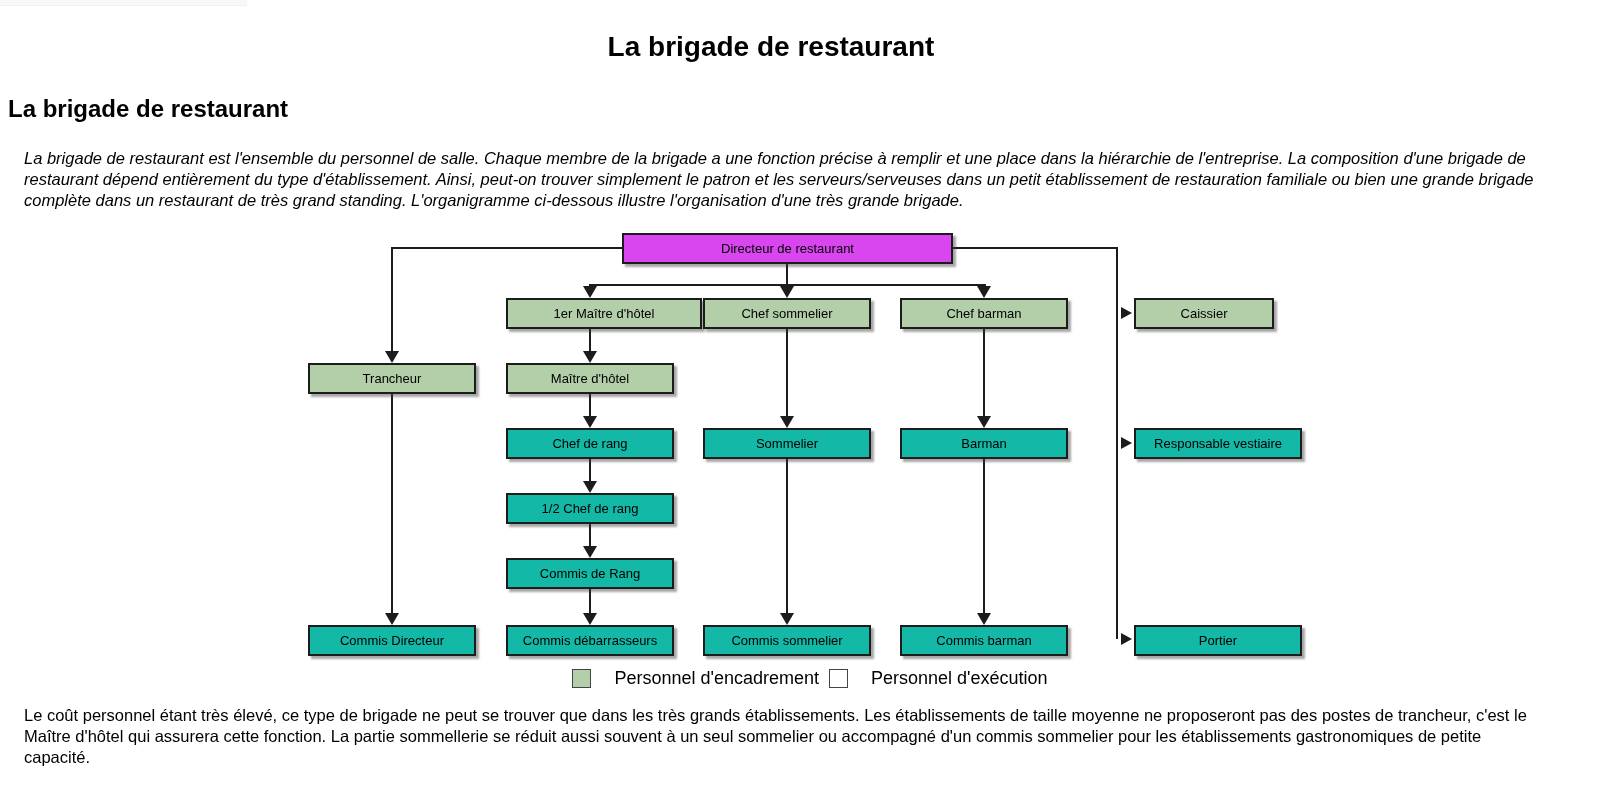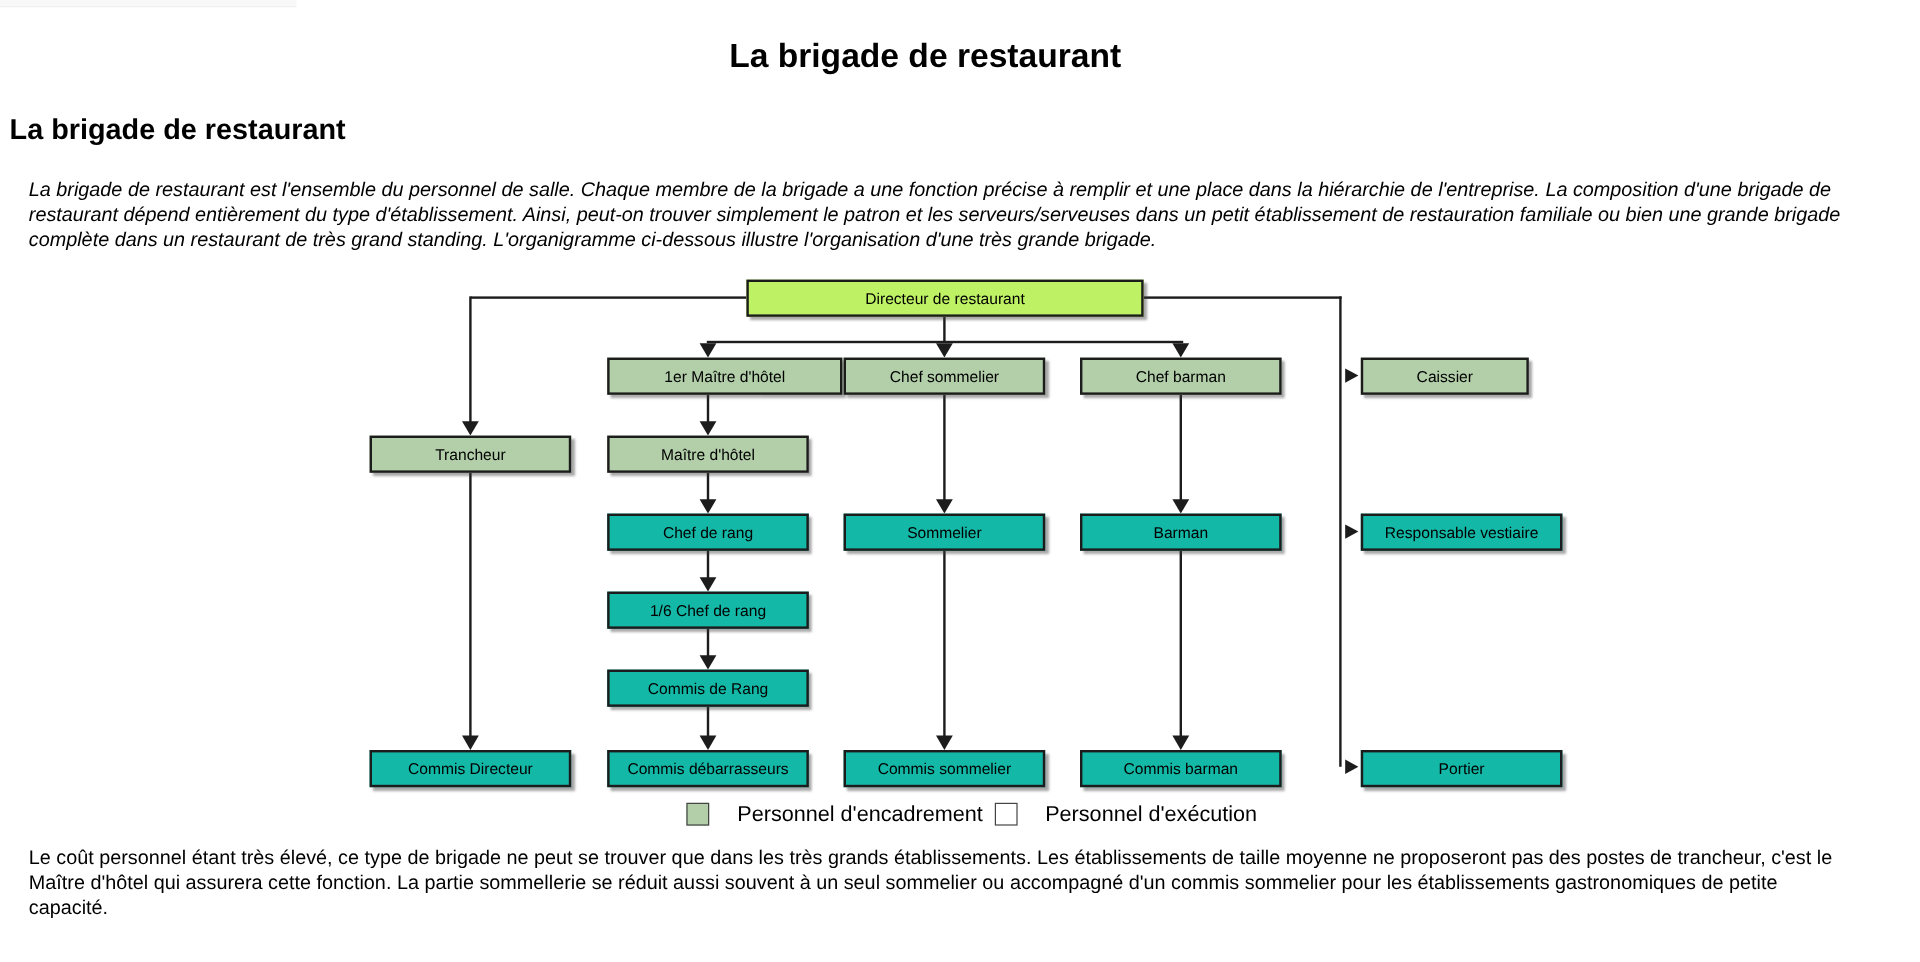--- a/index.html
+++ b/index.html
@@ -31,21 +31,21 @@
 
   
   .node{
     position:absolute;box-sizing:border-box;height:31px;
     border:2px solid #1c1c1c;background:#14b8a6;
     display:flex;align-items:center;justify-content:center;
     font-size:13px;white-space:nowrap;
     box-shadow:3px 3px 2px rgba(60,60,60,0.45);
   }
   .node.green{background:#b2cfa9;}
-  .node.dir{background:#bef264;}
+  .node.dir{background:#d946ef;}
   .line{position:absolute;background:#1c1c1c;}
   .arr-d{
     position:absolute;width:0;height:0;
     border-left:7px solid transparent;border-right:7px solid transparent;
     border-top:12px solid #1c1c1c;
   }
   .arr-r{
     position:absolute;width:0;height:0;
     border-top:6px solid transparent;border-bottom:6px solid transparent;
     border-left:11px solid #1c1c1c;
@@ -121,21 +121,21 @@
 <div class="node green" style="left:1134px;top:298px;width:140px">Caissier</div>
 
 <div class="node green" style="left:308px;top:363px;width:168px">Trancheur</div>
 <div class="node green" style="left:506px;top:363px;width:168px">Maître d'hôtel</div>
 
 <div class="node" style="left:506px;top:428px;width:168px">Chef de rang</div>
 <div class="node" style="left:703px;top:428px;width:168px">Sommelier</div>
 <div class="node" style="left:900px;top:428px;width:168px">Barman</div>
 <div class="node" style="left:1134px;top:428px;width:168px">Responsable vestiaire</div>
 
-<div class="node" style="left:506px;top:493px;width:168px">1/6 Chef de rang</div>
+<div class="node" style="left:506px;top:493px;width:168px">1/2 Chef de rang</div>
 <div class="node" style="left:506px;top:558px;width:168px">Commis de Rang</div>
 
 <div class="node" style="left:308px;top:625px;width:168px">Commis Directeur</div>
 <div class="node" style="left:506px;top:625px;width:168px">Commis débarrasseurs</div>
 <div class="node" style="left:703px;top:625px;width:168px">Commis sommelier</div>
 <div class="node" style="left:900px;top:625px;width:168px">Commis barman</div>
 <div class="node" style="left:1134px;top:625px;width:168px">Portier</div>
 
 <div class="legend">
   <div class="item">

